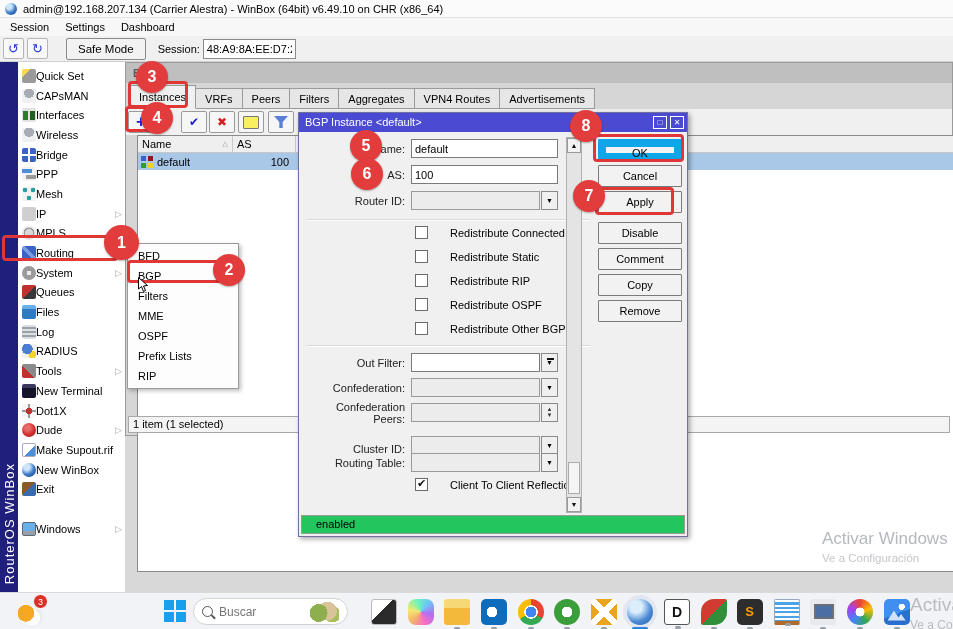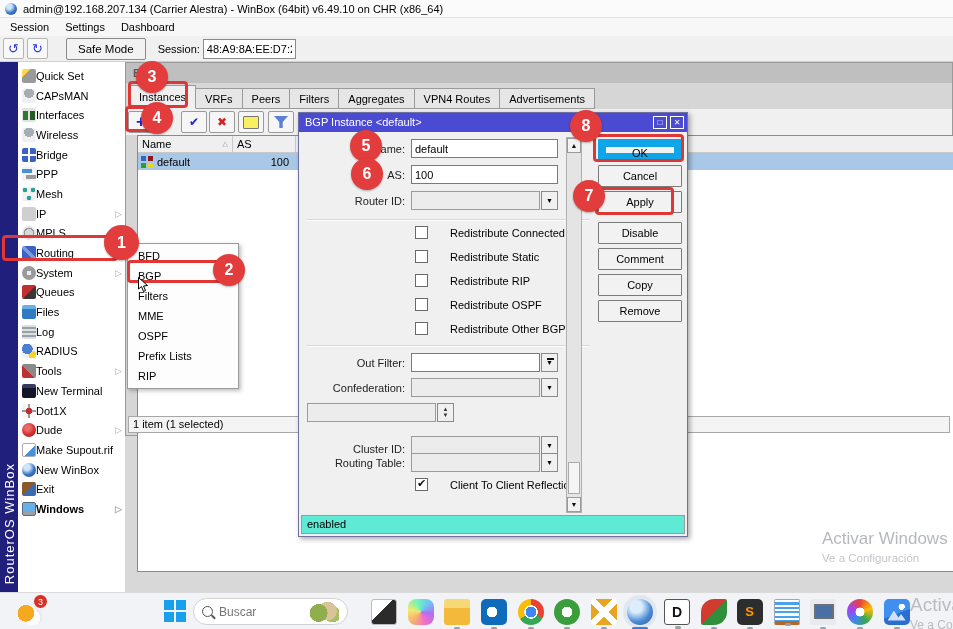--- a/index.html
+++ b/index.html
@@ -17,21 +17,21 @@
   .navbtn{width:21px;height:21px;margin-left:3px;border:1px solid #b5b5b5;background:#f8f8f8;color:#2a3ad0;font-size:13px;line-height:18px;text-align:center;border-radius:2px;}
   .safemode{margin-left:18px;height:22px;padding:0 11px;border:1px solid #8a8a8a;background:#f2f2f2;font-size:11.5px;border-radius:2px;}
   .sess-label{margin-left:12px;}
   .sess-input{margin-left:3px;width:93px;height:20px;border:1px solid #8a8a8a;background:#fff;font:11px "Liberation Sans",sans-serif;padding:0 3px;}
 
   
   .brand{position:absolute;top:62px;left:0;width:18px;height:530px;background:#20207c;display:flex;flex-direction:column;align-items:center;justify-content:flex-end;padding-bottom:8px;}
   .brand span{writing-mode:vertical-rl;transform:rotate(180deg);color:#fff;font-size:13px;letter-spacing:1px;}
   .sidebar{position:absolute;top:62px;left:18px;width:107px;height:530px;background:#fff;padding-top:4px;}
   .side-item{height:19.7px;display:flex;align-items:center;padding-left:4px;}
-  .side-item.gap{font-weight:bold;}
+  .side-item.gap{margin-top:20px;}
   .slabel{white-space:nowrap;}
   .sarrow{display:none;margin-left:auto;padding-right:3px;color:#aaa;font-size:9px;}
   .side-item.has-arrow .sarrow{display:block;}
   .sicon{width:14px;height:14px;flex:0 0 14px;border-radius:2px;background:#cfcfcf;display:flex;align-items:center;justify-content:center;font-size:7px;color:#2a4a9a;font-weight:bold;}
   [data-icon="quickset"] .sicon{background:linear-gradient(135deg,#ffd84d 0 32%,#9a9a9a 32%);}
   [data-icon="capsman"] .sicon,[data-icon="wireless"] .sicon{background:radial-gradient(circle at 50% 30%,#a8adb5 0 40%,#eef0f2 41%);}
   [data-icon="interfaces"] .sicon{background:linear-gradient(#2f7a2f 0 0) 1px 3px/5px 9px no-repeat,linear-gradient(#245c24 0 0) 8px 3px/5px 9px no-repeat,#e2e2e2;}
   [data-icon="bridge"] .sicon{background:linear-gradient(#3b63c4 0 0) 0 0/6px 6px no-repeat,linear-gradient(#3b63c4 0 0) 8px 0/6px 6px no-repeat,linear-gradient(#3b63c4 0 0) 0 8px/6px 6px no-repeat,linear-gradient(#3b63c4 0 0) 8px 8px/6px 6px no-repeat,#fff;}
   [data-icon="ppp"] .sicon{background:linear-gradient(#4a90d9 0 0) 0 2px/10px 4px no-repeat,linear-gradient(#9a9a9a 0 0) 4px 8px/10px 4px no-repeat,#f2f2f2;}
   [data-icon="mesh"] .sicon{background:radial-gradient(circle at 3px 3px,#2a9d9d 0 2px,transparent 2.6px),radial-gradient(circle at 11px 3px,#2a9d9d 0 2px,transparent 2.6px),radial-gradient(circle at 7px 11px,#2a9d9d 0 2px,transparent 2.6px),#f2f2f2;}
@@ -106,21 +106,21 @@
   .cbrow.checked .cb::after{content:"\2714";position:absolute;left:1px;top:-2px;font-size:11px;color:#111;}
   .r-refl{position:absolute;left:116px;top:364px;}
   .vscroll{position:absolute;left:267px;top:24px;width:16px;height:376px;background:#e4e4e4;border:1px solid #b0b0b0;}
   .sbbtn{position:absolute;left:0;width:14px;height:15px;background:#f2f2f2;border:1px solid #9a9a9a;font-size:7px;display:flex;align-items:center;justify-content:center;color:#111;}
   .sb-up{top:0;} .sb-down{bottom:0;}
   .sb-thumb{position:absolute;left:1px;bottom:18px;width:12px;height:32px;background:#f4f4f4;border:1px solid #aaa;}
   .dlg-buttons{position:absolute;left:299px;top:26px;width:84px;display:flex;flex-direction:column;gap:4px;}
   .dlg-btn{height:22px;border:1px solid #7a7a7a;background:#f2f2f2;font:11px "Liberation Sans",sans-serif;border-radius:1px;}
   .dlg-btn.default{border:8px solid #0ea5e9;}
   .dlg-btn.gap{margin-top:5px;}
-  .dlg-status{position:absolute;left:2px;right:2px;bottom:2px;height:19px;background:#5eead4;border:1px solid #9a9a9a;line-height:17px;padding-left:5px;}
+  .dlg-status{position:absolute;left:2px;right:2px;bottom:2px;height:19px;background:#22c55e;border:1px solid #9a9a9a;line-height:17px;padding-left:14px;}
 
   
   .acircle{position:absolute;width:32px;height:32px;border-radius:50%;background:#e23c3c;color:#fff;font-size:16px;font-weight:bold;display:flex;align-items:center;justify-content:center;z-index:40;box-shadow:0 1px 2px rgba(0,0,0,.3);}
   .abox{position:absolute;border:3px solid #e03636;border-radius:4px;z-index:38;}
   .c1{left:104px;top:225px;width:35px;height:35px;} .c2{left:213px;top:254px;} .c3{left:136px;top:61px;}
   .c4{left:141px;top:102px;} .c5{left:350px;top:130px;} .c6{left:351px;top:158px;}
   .c7{left:573px;top:180px;} .c8{left:570px;top:110px;}
   .b-routing{left:2px;top:235px;width:116px;height:26px;}
   .b-bgp{left:127px;top:260px;width:112px;height:23px;}
   .b-instances{left:128px;top:81px;width:60px;height:27px;}
@@ -456,20 +456,21 @@
         <span class="flabel">Out Filter:</span>
         <input class="win" style="">
         <span class="dbtn obtn">▼</span>
       </div>
     <div class="frow r-cf">
         <span class="flabel">Confederation:</span>
         <input class="din" disabled="" style="">
         <span class="dbtn">▼</span>
       </div>
     <div class="frow r-cp">
+        <span class="flabel">Confederation Peers:</span>
         <input class="din" disabled="" style="">
         <span class="dbtn spin">
           <span>▲</span>
           <span>▼</span>
         </span>
       </div>
     <div class="frow r-ci">
         <span class="flabel">Cluster ID:</span>
         <input class="din" disabled="" style="">
         <span class="dbtn">▼</span>

